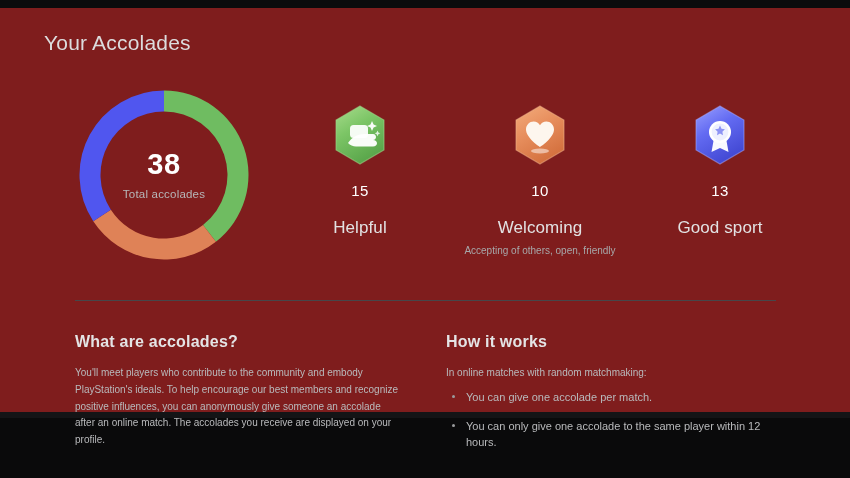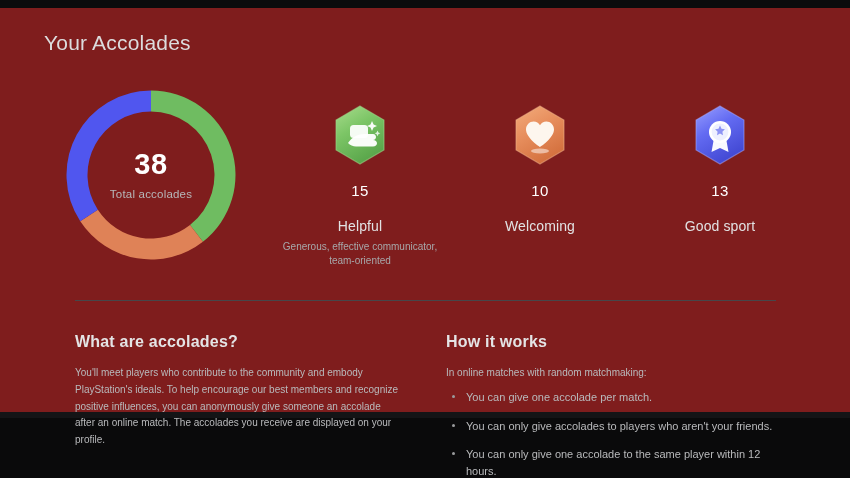--- a/index.html
+++ b/index.html
@@ -43,21 +43,21 @@
     top: 31px;
     font-size: 21px;
     font-weight: 400;
     color: #dcdcdd;
     letter-spacing: 0.2px;
   }
 
   
   .donut-wrap {
     position: absolute;
-    left: 61px;
+    left: 74px;
     top: 85px;
     width: 180px;
     height: 180px;
   }
   .donut-svg { display: block; }
   .donut-center {
     position: absolute;
     left: 0; top: 0;
     width: 180px;
     height: 180px;
@@ -104,21 +104,21 @@
   .badge-icon svg { display: block; }
   .badge-count {
     margin-top: 16px;
     font-size: 15px;
     font-weight: 400;
     color: #ffffff;
     letter-spacing: 0.3px;
   }
   .badge-name {
     margin-top: 19px;
-    font-size: 14px;
+    font-size: 17px;
     color: #e2e2e3;
     letter-spacing: 0.1px;
   }
   .badge-desc {
     margin-top: 6px;
     font-size: 10px;
     color: #a7a8aa;
     line-height: 1.38;
     max-width: 168px;
   }
@@ -226,41 +226,41 @@
           <polygon points="28,2 52,16 52,46 28,60 4,46 4,16" fill="url(#hexGreen)"></polygon>
           <polygon points="28,2 52,16 52,46 28,60 4,46 4,16" fill="none" stroke="#9fd78a" stroke-width="1.2" opacity="0.55"></polygon>
           <path d="M16 39 C20 33 26 30 33 30 L41 30 C43 30 44 31.5 44 33 C44 34.5 43 36 41 36 L34 36 L41 36 C43.5 36 45 37.5 45 39.2 C45 41 43.5 42.4 41 42.4 L24 42.4 C21 42.4 18 41.2 16 39 Z" fill="#ffffff" opacity="0.96"></path>
           <rect x="18" y="21" width="18" height="13" rx="3.5" fill="#ffffff" opacity="0.93"></rect>
           <path d="M40 17 l1.6 3.6 L45 22 l-3.4 1.5 L40 27 l-1.5-3.5 L35 22 l3.5-1.4 Z" fill="#ffffff" opacity="0.95"></path>
           <path d="M45.5 26.5 l0.9 2 1.9 0.8 -1.9 0.9 -0.9 2 -0.9-2 -1.9-0.9 1.9-0.8 Z" fill="#ffffff" opacity="0.8"></path>
         </svg>
       </div>
       <div class="badge-count">15</div>
       <div class="badge-name">Helpful</div>
-      <div class="badge-desc">Generous, effective communicator, team-oriented</div>
     </div>
 
     <div class="badge">
       <div class="badge-icon">
         <svg width="56" height="62" viewBox="0 0 56 62">
           <defs>
             <linearGradient id="hexOrange" x1="0" y1="0" x2="0.5" y2="1">
               <stop offset="0%" stop-color="#f3ad7d"></stop>
               <stop offset="45%" stop-color="#e8905f"></stop>
               <stop offset="100%" stop-color="#d4713f"></stop>
             </linearGradient>
           </defs>
           <polygon points="28,2 52,16 52,46 28,60 4,46 4,16" fill="url(#hexOrange)"></polygon>
           <polygon points="28,2 52,16 52,46 28,60 4,46 4,16" fill="none" stroke="#f4b68c" stroke-width="1.2" opacity="0.5"></polygon>
           <path d="M28 43 C28 43 14 34 14 25.5 C14 20.8 17.6 17.5 21.6 17.5 C24.4 17.5 26.8 19 28 21.2 C29.2 19 31.6 17.5 34.4 17.5 C38.4 17.5 42 20.8 42 25.5 C42 34 28 43 28 43 Z" fill="#fdf6ee"></path>
           <ellipse cx="28" cy="47" rx="9" ry="2.6" fill="#ffffff" opacity="0.5"></ellipse>
         </svg>
       </div>
       <div class="badge-count">10</div>
       <div class="badge-name">Welcoming</div>
+      <div class="badge-desc">Accepting of others, open, friendly</div>
     </div>
 
     <div class="badge">
       <div class="badge-icon">
         <svg width="56" height="62" viewBox="0 0 56 62">
           <defs>
             <linearGradient id="hexBlue" x1="0" y1="0" x2="0.5" y2="1">
               <stop offset="0%" stop-color="#9aa0ff"></stop>
               <stop offset="45%" stop-color="#636bf2"></stop>
               <stop offset="100%" stop-color="#4349d4"></stop>
@@ -287,21 +287,20 @@
     <div class="col-left">
       <h2 class="col-heading">What are accolades?</h2>
       <p class="col-body">You'll meet players who contribute to the community and embody PlayStation's ideals. To help encourage our best members and recognize positive influences, you can anonymously give someone an accolade after an online match. The accolades you receive are displayed on your profile.</p>
     </div>
 
     <div class="col-right">
       <h2 class="col-heading">How it works</h2>
       <p class="col-intro">In online matches with random matchmaking:</p>
       <ul class="bullets" id="how-it-works-bullets">
           <li>You can give one accolade per match.</li>
-          <li>You can only give accolades to players who aren't your friends.</li>
           <li>You can only give one accolade to the same player within 12 hours.</li>
         </ul>
     </div>
 
   </div>
 
   <div class="bottom-bar"></div>
 
 </div>
 

